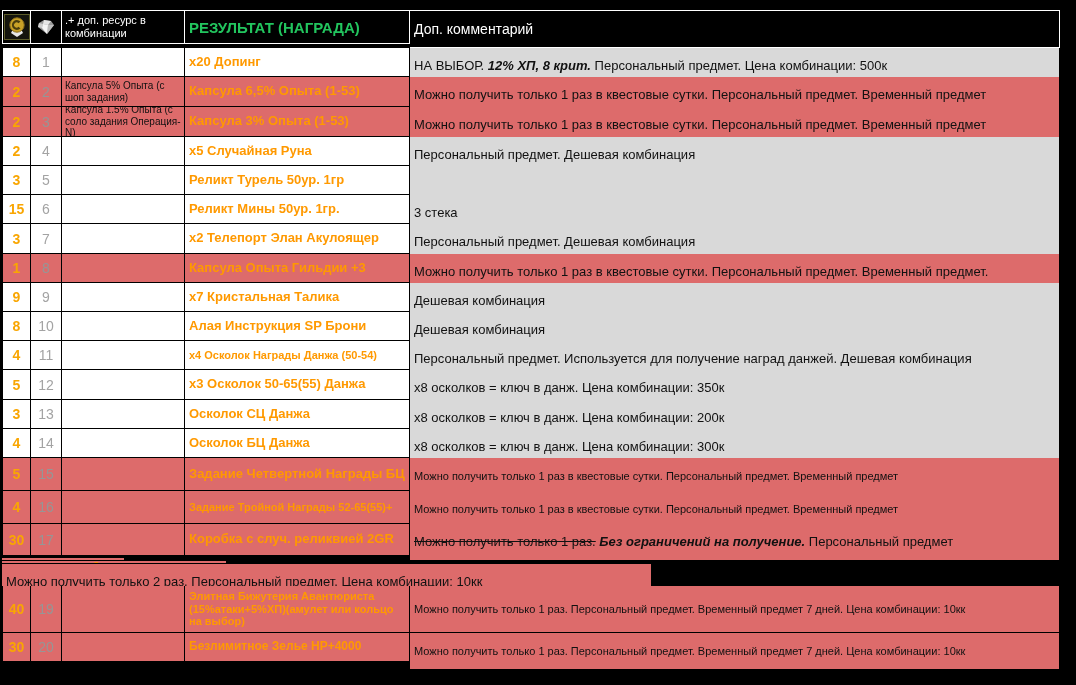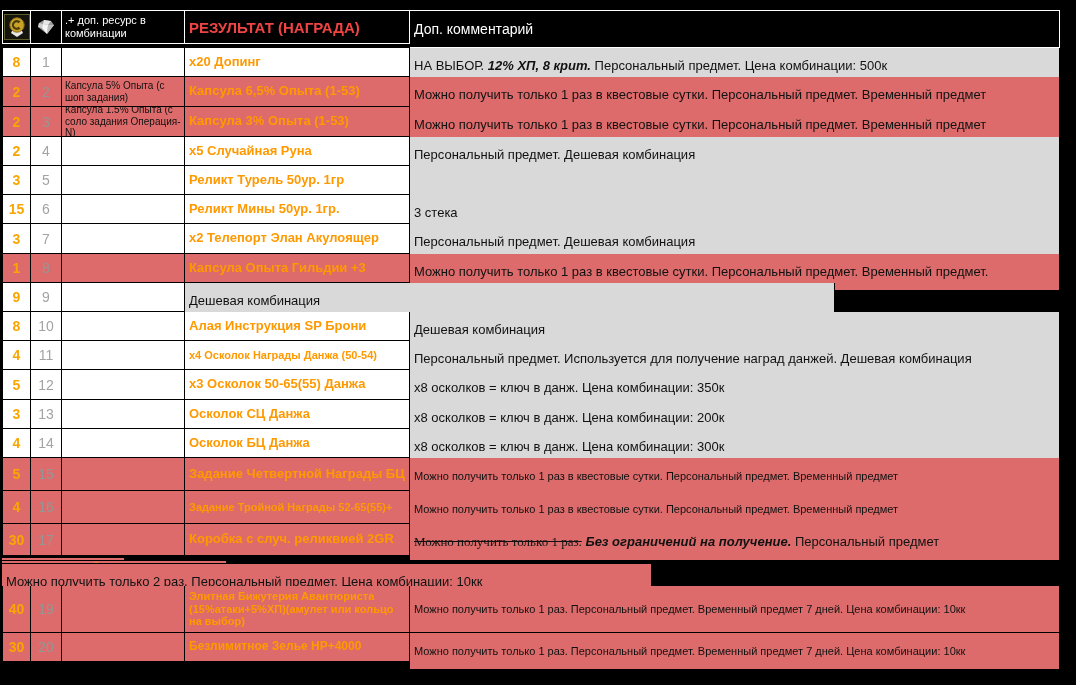--- a/index.html
+++ b/index.html
@@ -20,37 +20,37 @@
   .c2{width:31px;justify-content:center;}
   .c3{width:123px;padding:1px 3px;}
   .c4{width:225px;padding:1px 4px;}
   .c5{width:650px;padding:18px 4px;}
   
   .hrow .cell{
     background:#000;border:1px solid #fff;height:34px;
   }
   .hrow .cell + .cell{border-left:none;}
   .h-label{color:#fff;font-size:11px;line-height:1.2;}
-  .h-result{color:#ef4444;font-weight:bold;font-size:15px;}
+  .h-result{color:#22c55e;font-weight:bold;font-size:15px;}
   .h-comment{color:#fff;font-size:14px;}
   
   .row.white .cell{background:#ffffff;}
   .row.white .c5{background:#d9d9d9;}
   .row.red .cell{background:#dd6b6b;}
   .cost{color:#f9a602;font-weight:bold;font-size:14px;}
   .idx{color:#a3a3a3;font-size:14px;}
   .row.red .idx{color:#969696;}
   .resource{font-size:10px;color:#111;line-height:1.15;}
   .result{color:#ff9900;font-weight:bold;font-size:13px;line-height:1.15;}
   .result.sz-small{font-size:11px;}
   .result.sz-medium{font-size:12px;}
   .comment-text{font-size:13px;color:#111;line-height:1.1;}
   .comment-text.sz-small{font-size:11px;}
   .bold{font-weight:bold;font-style:italic;}
-  .strike{text-decoration:line-through;font-family:Liberation Serif, serif;}
+  .strike{text-decoration:line-through;}
   .icon-box{display:flex;align-items:center;justify-content:center;width:100%;height:100%;}
 </style>
 </head>
 <body>
 
 <div class="sheet">
 
   <div class="row hrow">
     <div class="cell c1">
       <span class="icon-box">
@@ -224,20 +224,23 @@
       <div class="row white" style="height: 29px;">
     <div class="cell c1">
           <span class="cost">9</span>
         </div>
     <div class="cell c2">
           <span class="idx">9</span>
         </div>
     <div class="cell c3">
           <span class="resource"></span>
         </div>
+    <div class="cell c4">
+          <span class="result">x7 Кристальная Талика</span>
+        </div>
     <div class="cell c5">
           <span class="comment-text"><span>Дешевая комбинация</span></span>
         </div>
   </div>
       <div class="row white" style="height: 29px;">
     <div class="cell c1">
           <span class="cost">8</span>
         </div>
     <div class="cell c2">
           <span class="idx">10</span>

